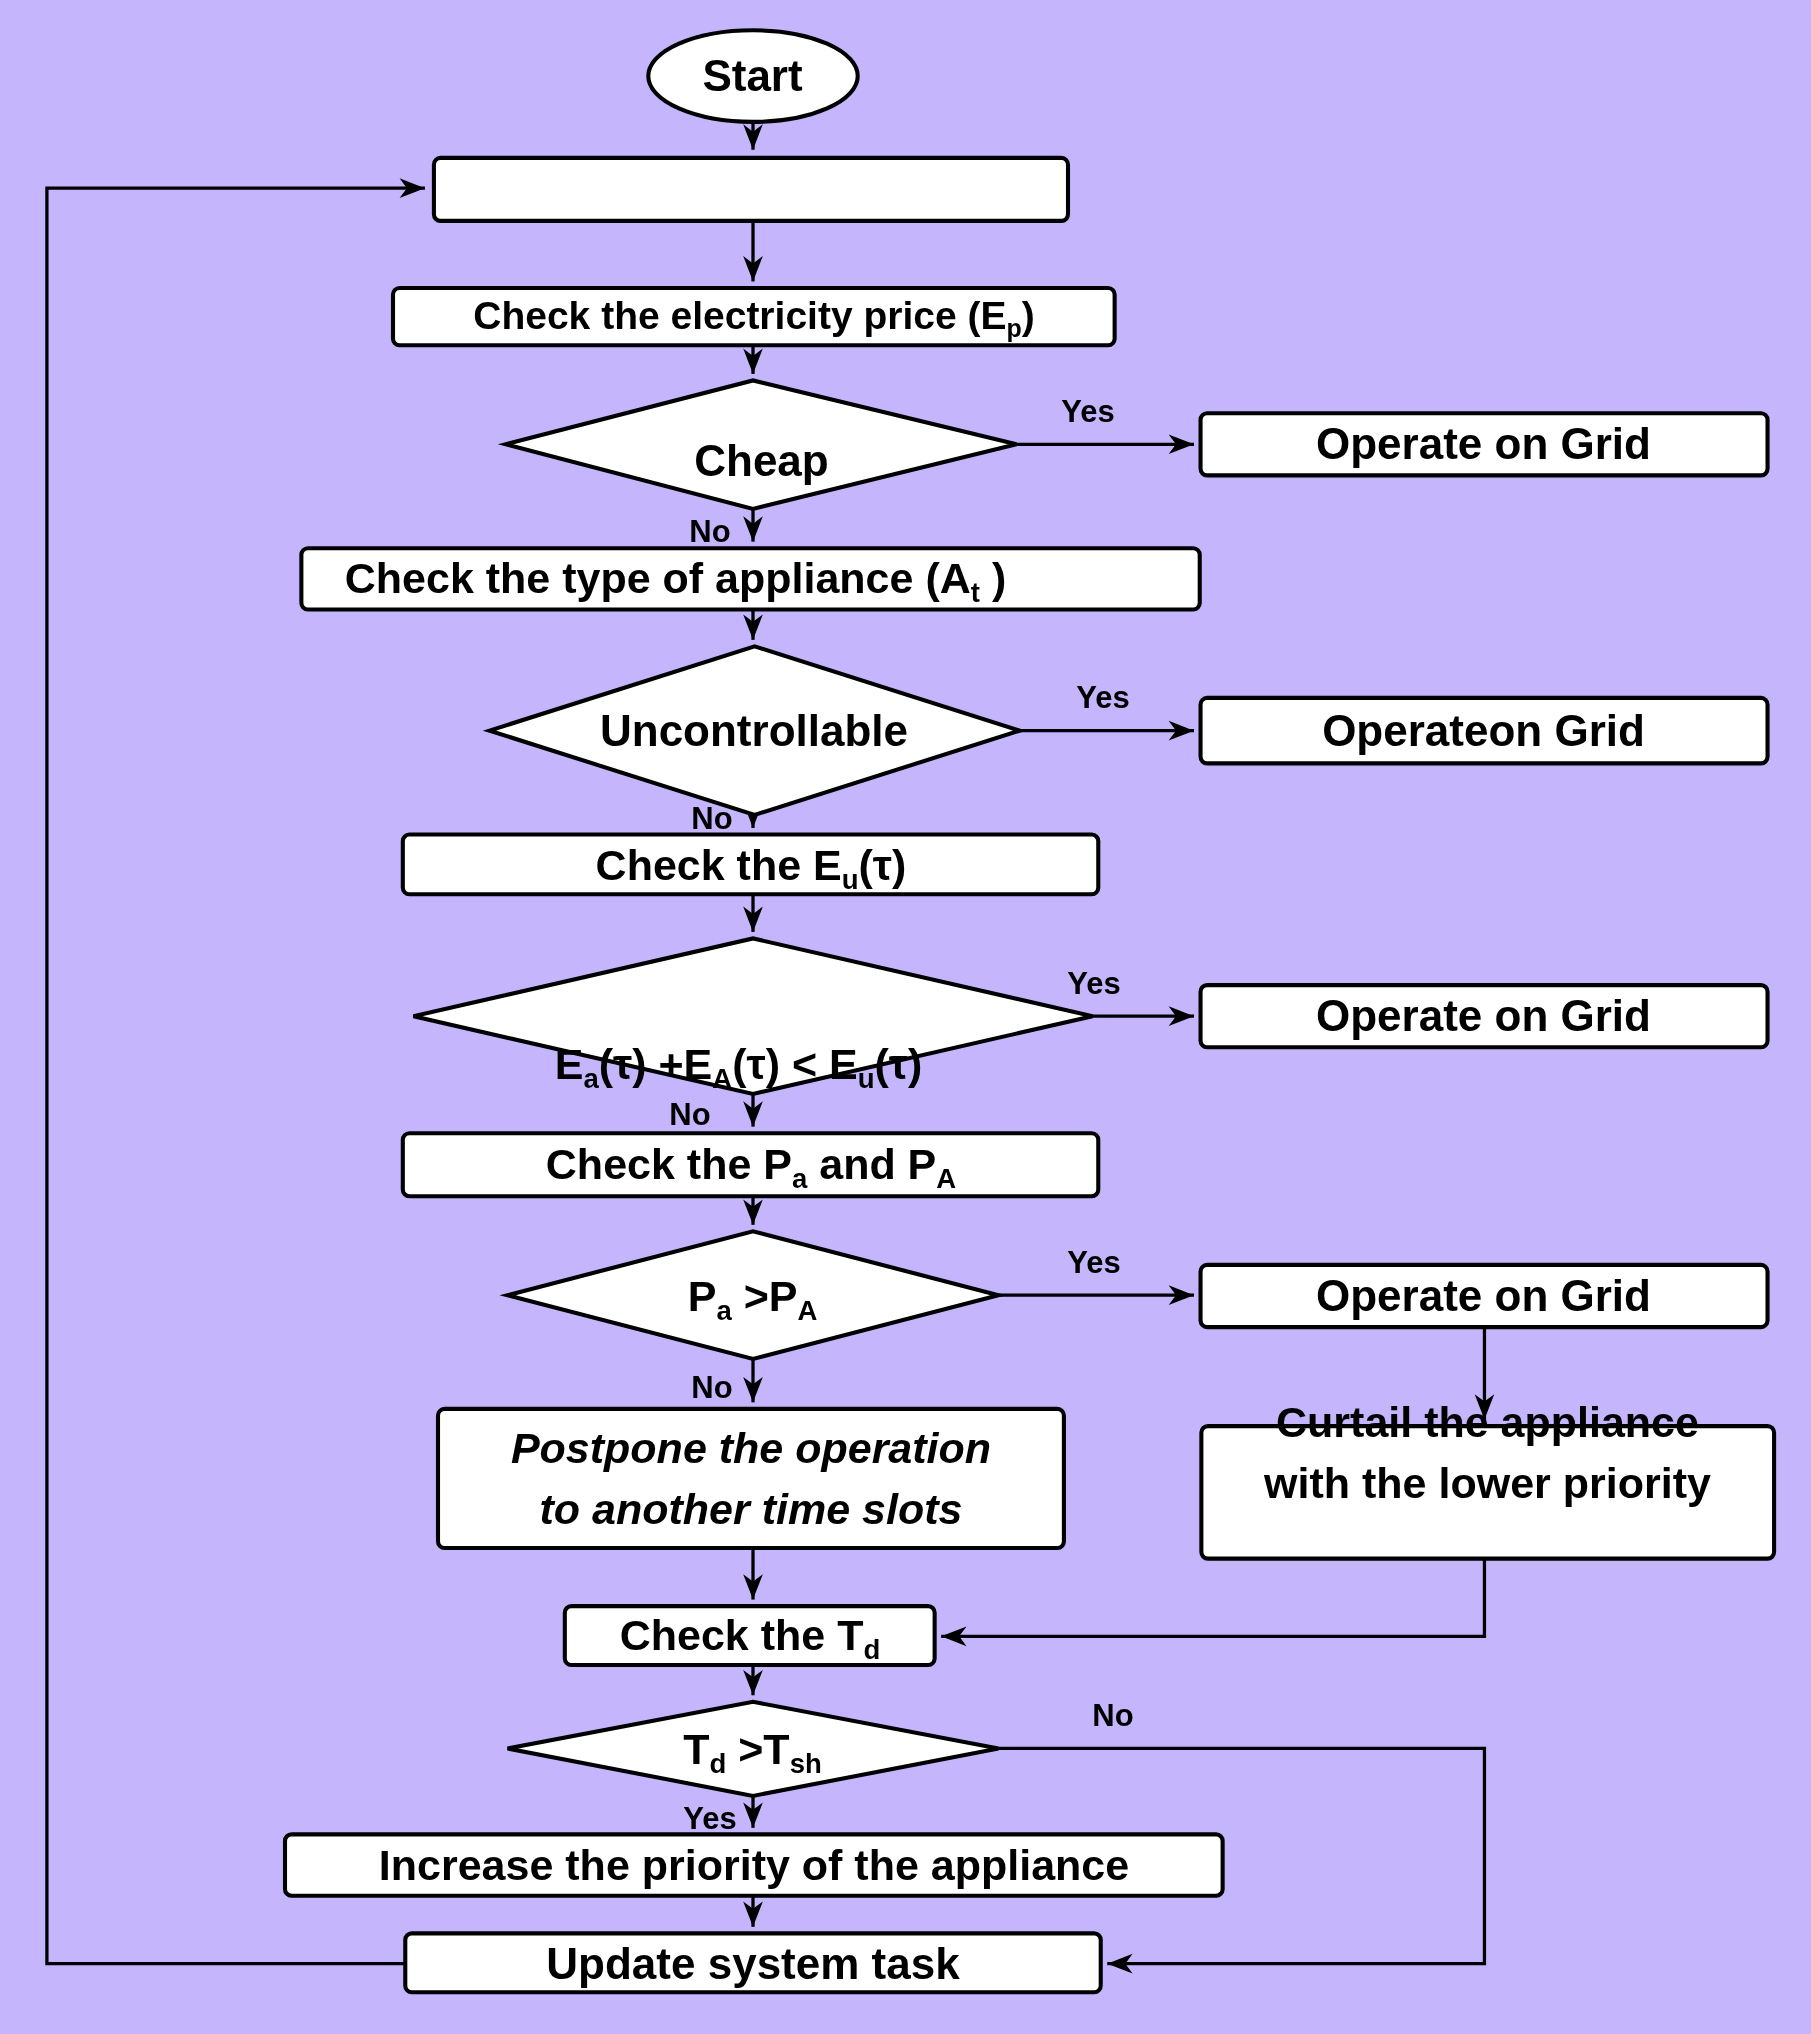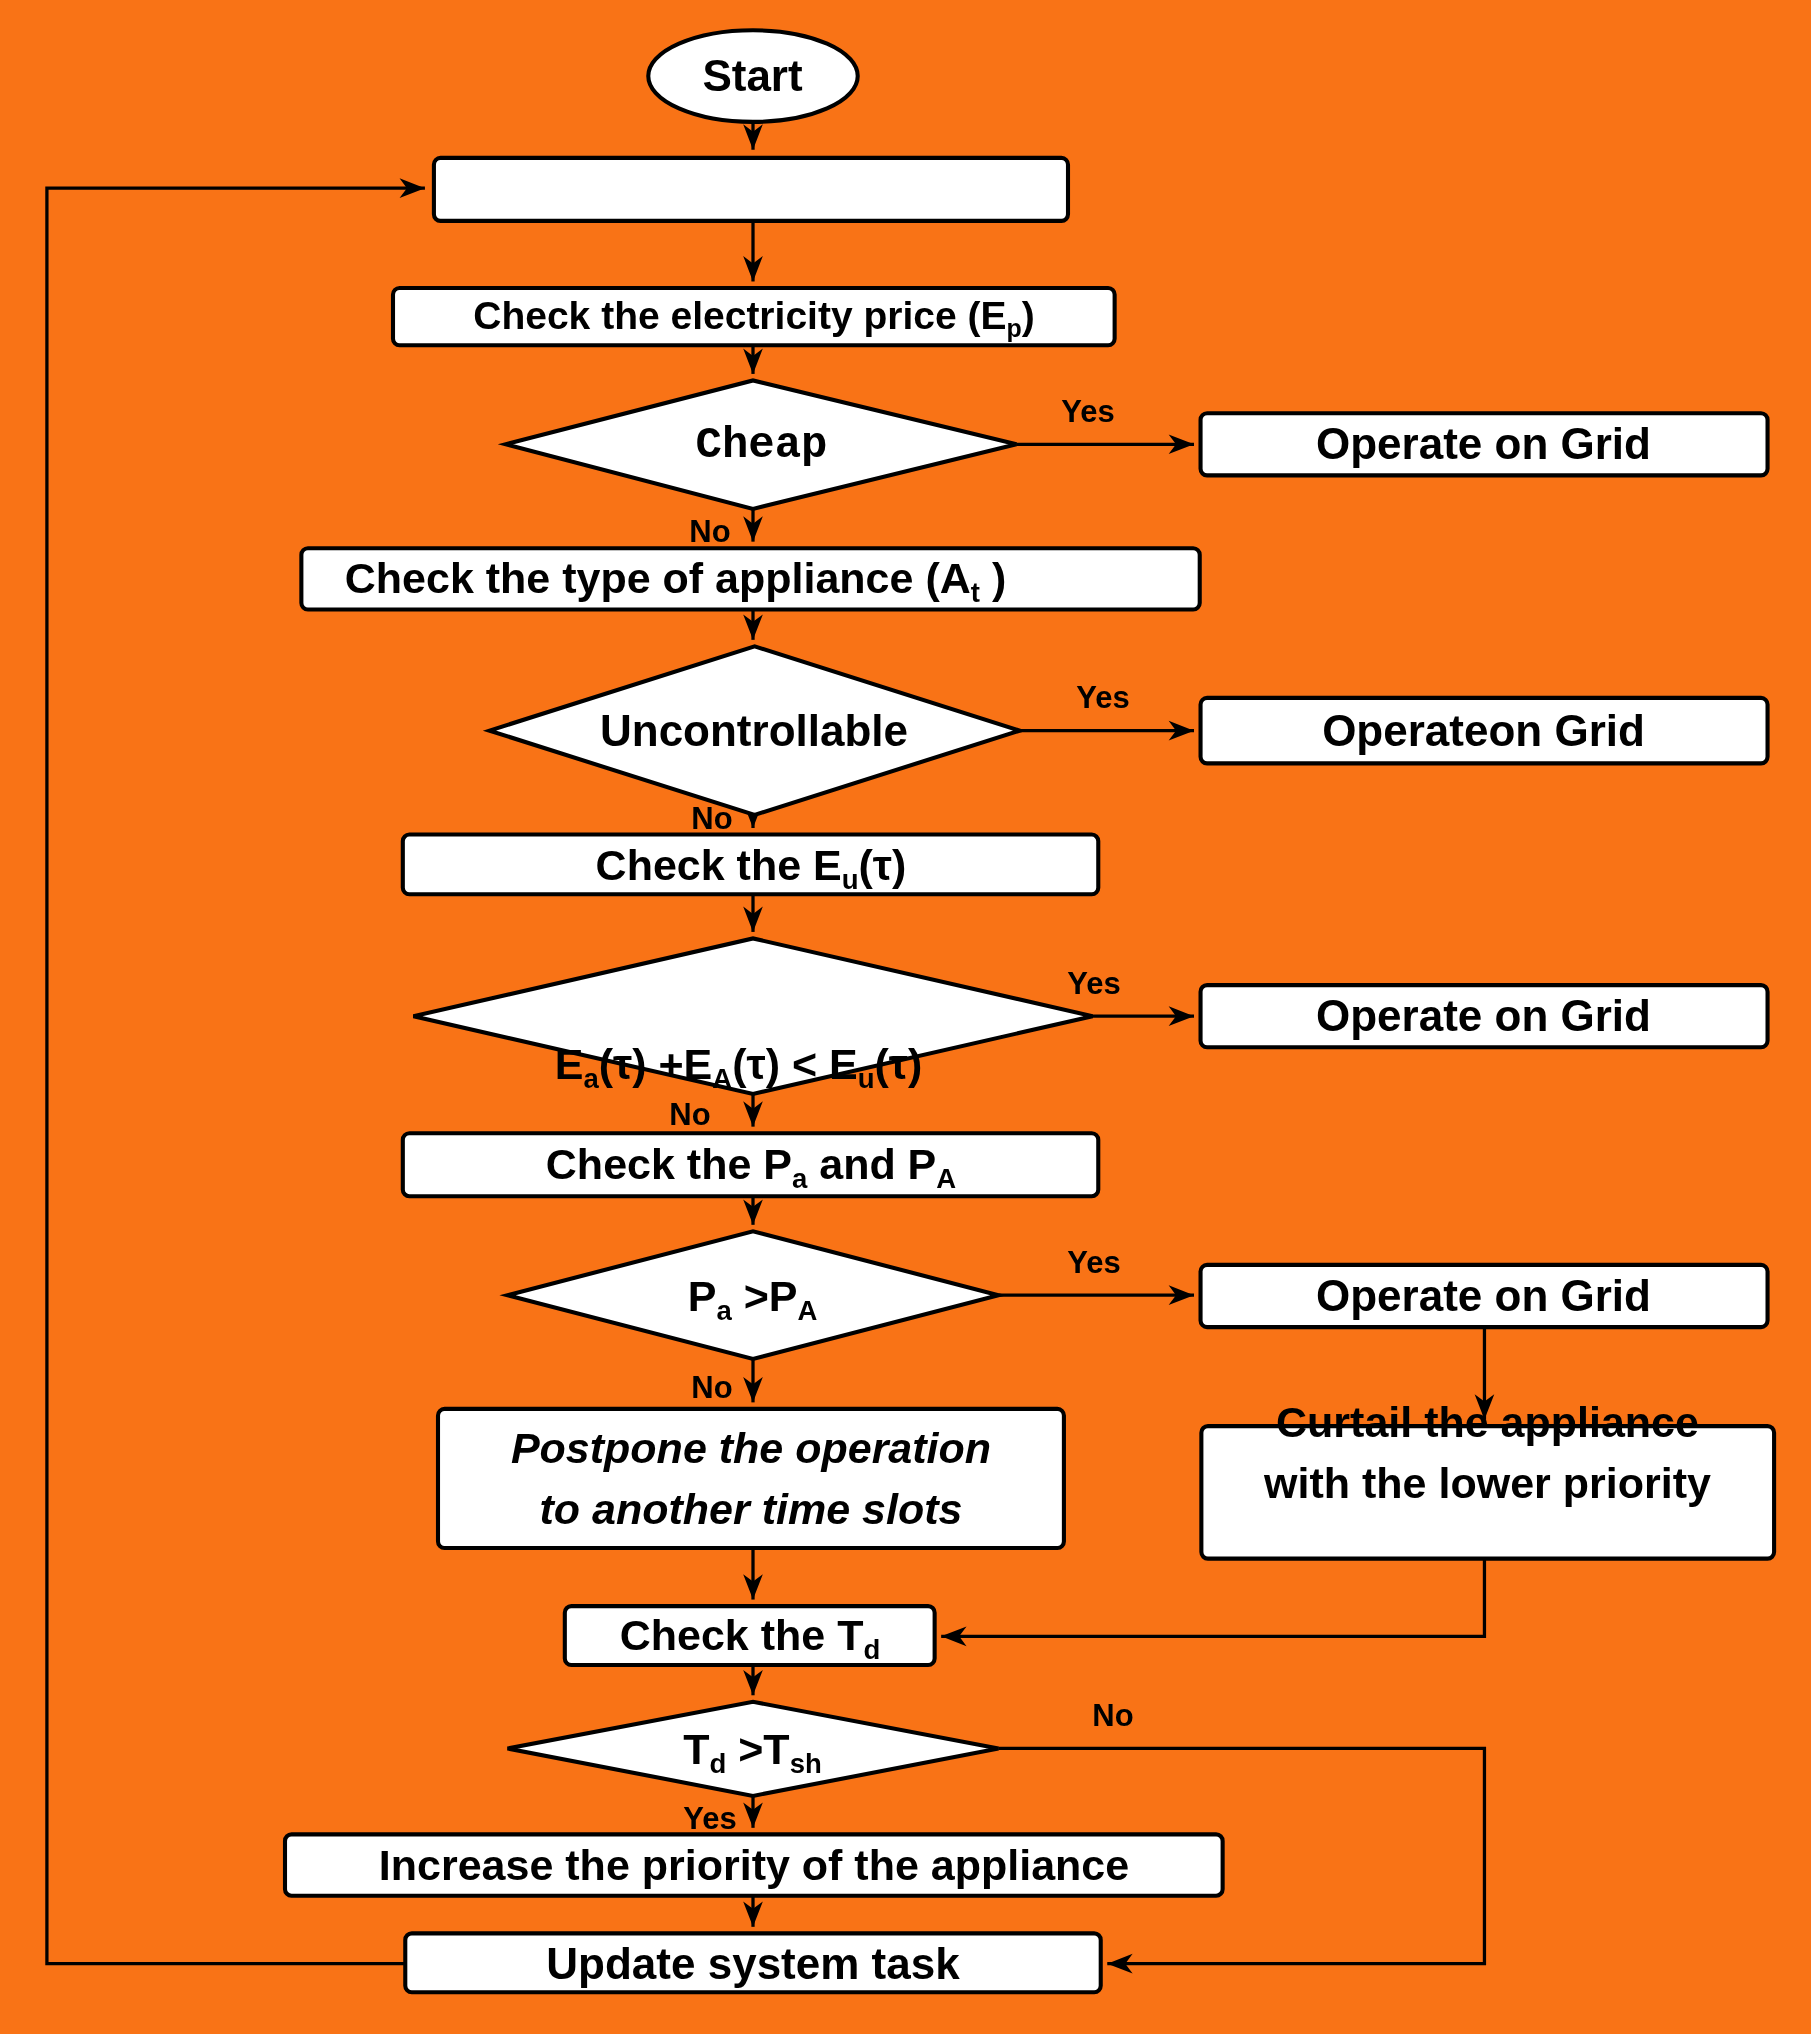--- a/index.html
+++ b/index.html
@@ -1,16 +1,16 @@
 <!DOCTYPE html>
 <html style="font-size:13px"><head>
 <meta charset="utf-8">
 <style>
   html,body{margin:0;padding:0;background:#ffffff;}
-  #canvas{position:relative;width:1812px;height:2034px;background:#f97316;overflow:hidden;
+  #canvas{position:relative;width:1812px;height:2034px;background:#c4b5fd;overflow:hidden;
           font-family:"Liberation Sans",sans-serif;}
   #wires{position:absolute;left:0;top:0;}
   .lbl{position:absolute;display:flex;align-items:center;justify-content:center;
        font-family:"Liberation Sans",sans-serif;font-weight:bold;color:#000;
        text-align:center;line-height:1.4;white-space:nowrap;}
   .multiline{white-space:pre-line;}
   .fs-node{font-size:43px;}
   .fs-big{font-size:44px;}
   .fs-price{font-size:39px;}
   .fs-edge{font-size:31px;}
@@ -74,21 +74,21 @@
     <rect class="shape" x="348" y="2242" width="1146" height="75" rx="8"></rect>
     <rect class="shape" x="495" y="2363" width="850" height="72" rx="8"></rect>
   </svg>
 
   <div class="lbl fs-big" style="left:648px;top:30px;width:209px;height:92px;">
       <span>Start</span>
     </div>
   <div class="lbl fs-price" style="left:393px;top:288px;width:722px;height:57px;">
       <span>Check the electricity price (E<sub>p</sub>)</span>
     </div>
-  <div class="lbl fs-big" style="left:506px;top:382px;width:511px;height:128px;font-family:Liberation Mono, monospace;">
+  <div class="lbl fs-big" style="left:506px;top:397px;width:511px;height:128px;">
       <span>Cheap</span>
     </div>
   <div class="lbl fs-big" style="left:1200px;top:413px;width:567px;height:62px;">
       <span>Operate on Grid</span>
     </div>
   <div class="lbl fs-node" style="left:301px;top:548px;width:749px;height:61px;">
       <span>Check the type of appliance (A<sub>t</sub> )</span>
     </div>
   <div class="lbl fs-big" style="left:489px;top:646px;width:530px;height:169px;">
       <span>Uncontrollable</span>

